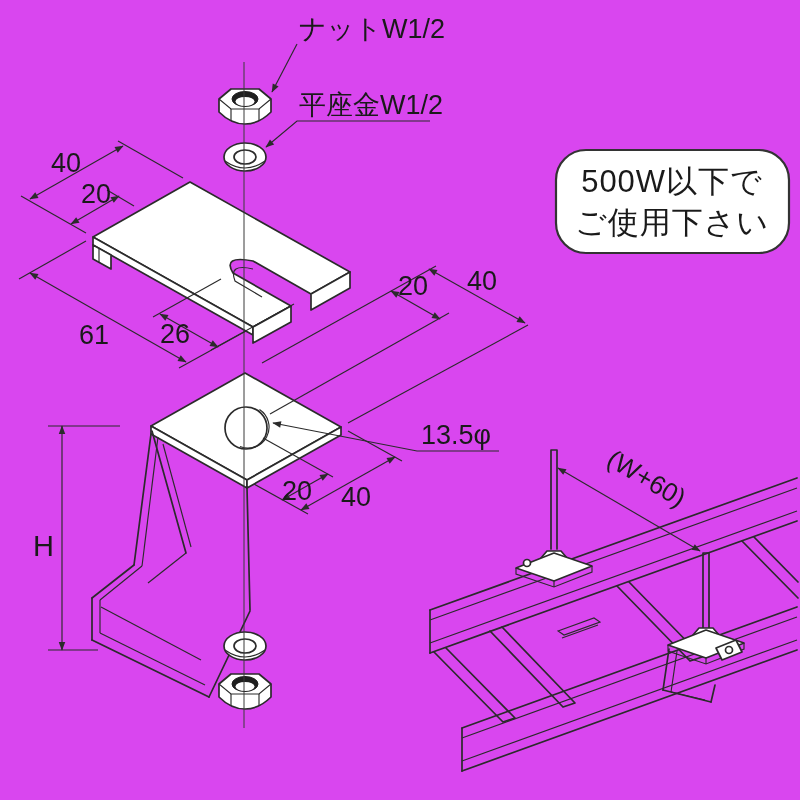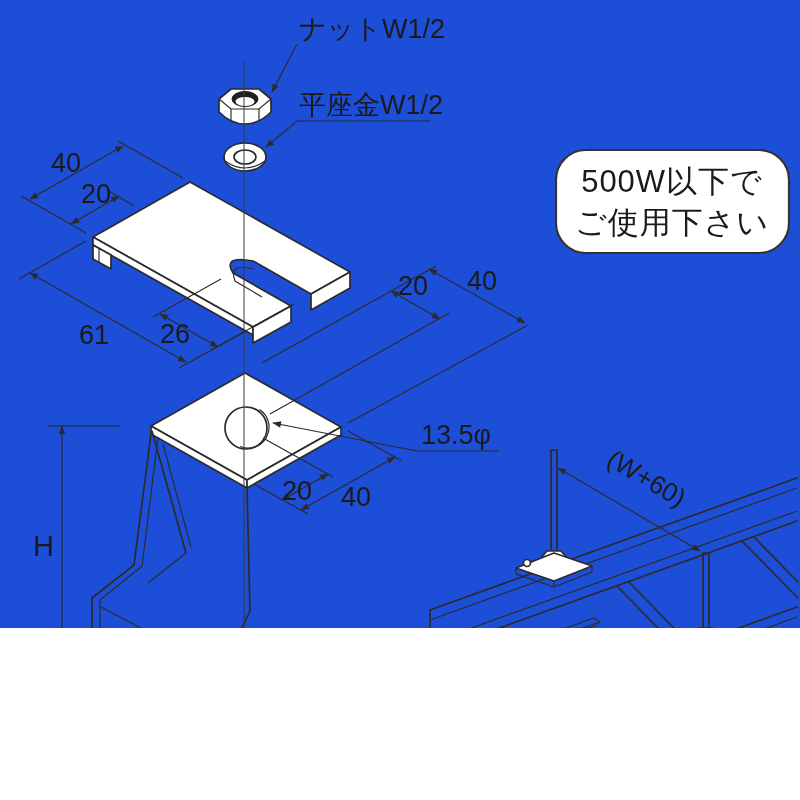--- a/index.html
+++ b/index.html
@@ -1,16 +1,16 @@
 <!DOCTYPE html>
 <html><head>
 <meta charset="utf-8">
 <style>
   html,body{margin:0;padding:0;background:#fff;}
-  .stage{position:relative;width:800px;height:628px;background:#1d4ed8;overflow:hidden;
+  .stage{position:relative;width:800px;height:800px;background:#d946ef;overflow:hidden;
          font-family:"Liberation Sans","DejaVu Sans",sans-serif;}
   svg{display:block;}
   .outline{fill:#fff;stroke:#2b2b2b;stroke-width:1.7;stroke-linejoin:round;}
   .thin{fill:none;stroke:#2b2b2b;stroke-width:1.15;}
   .part{fill:none;stroke:#2b2b2b;stroke-width:1.7;stroke-linejoin:round;stroke-linecap:round;}
   .dim{fill:none;stroke:#2b2b2b;stroke-width:1.15;}
   .cline{fill:none;stroke:#3a3a3a;stroke-width:1;}
   .dark{fill:#1f1f1f;stroke:#1f1f1f;}
   text{fill:#1a1a1a;}
   .dimtxt{font-size:27px;}

